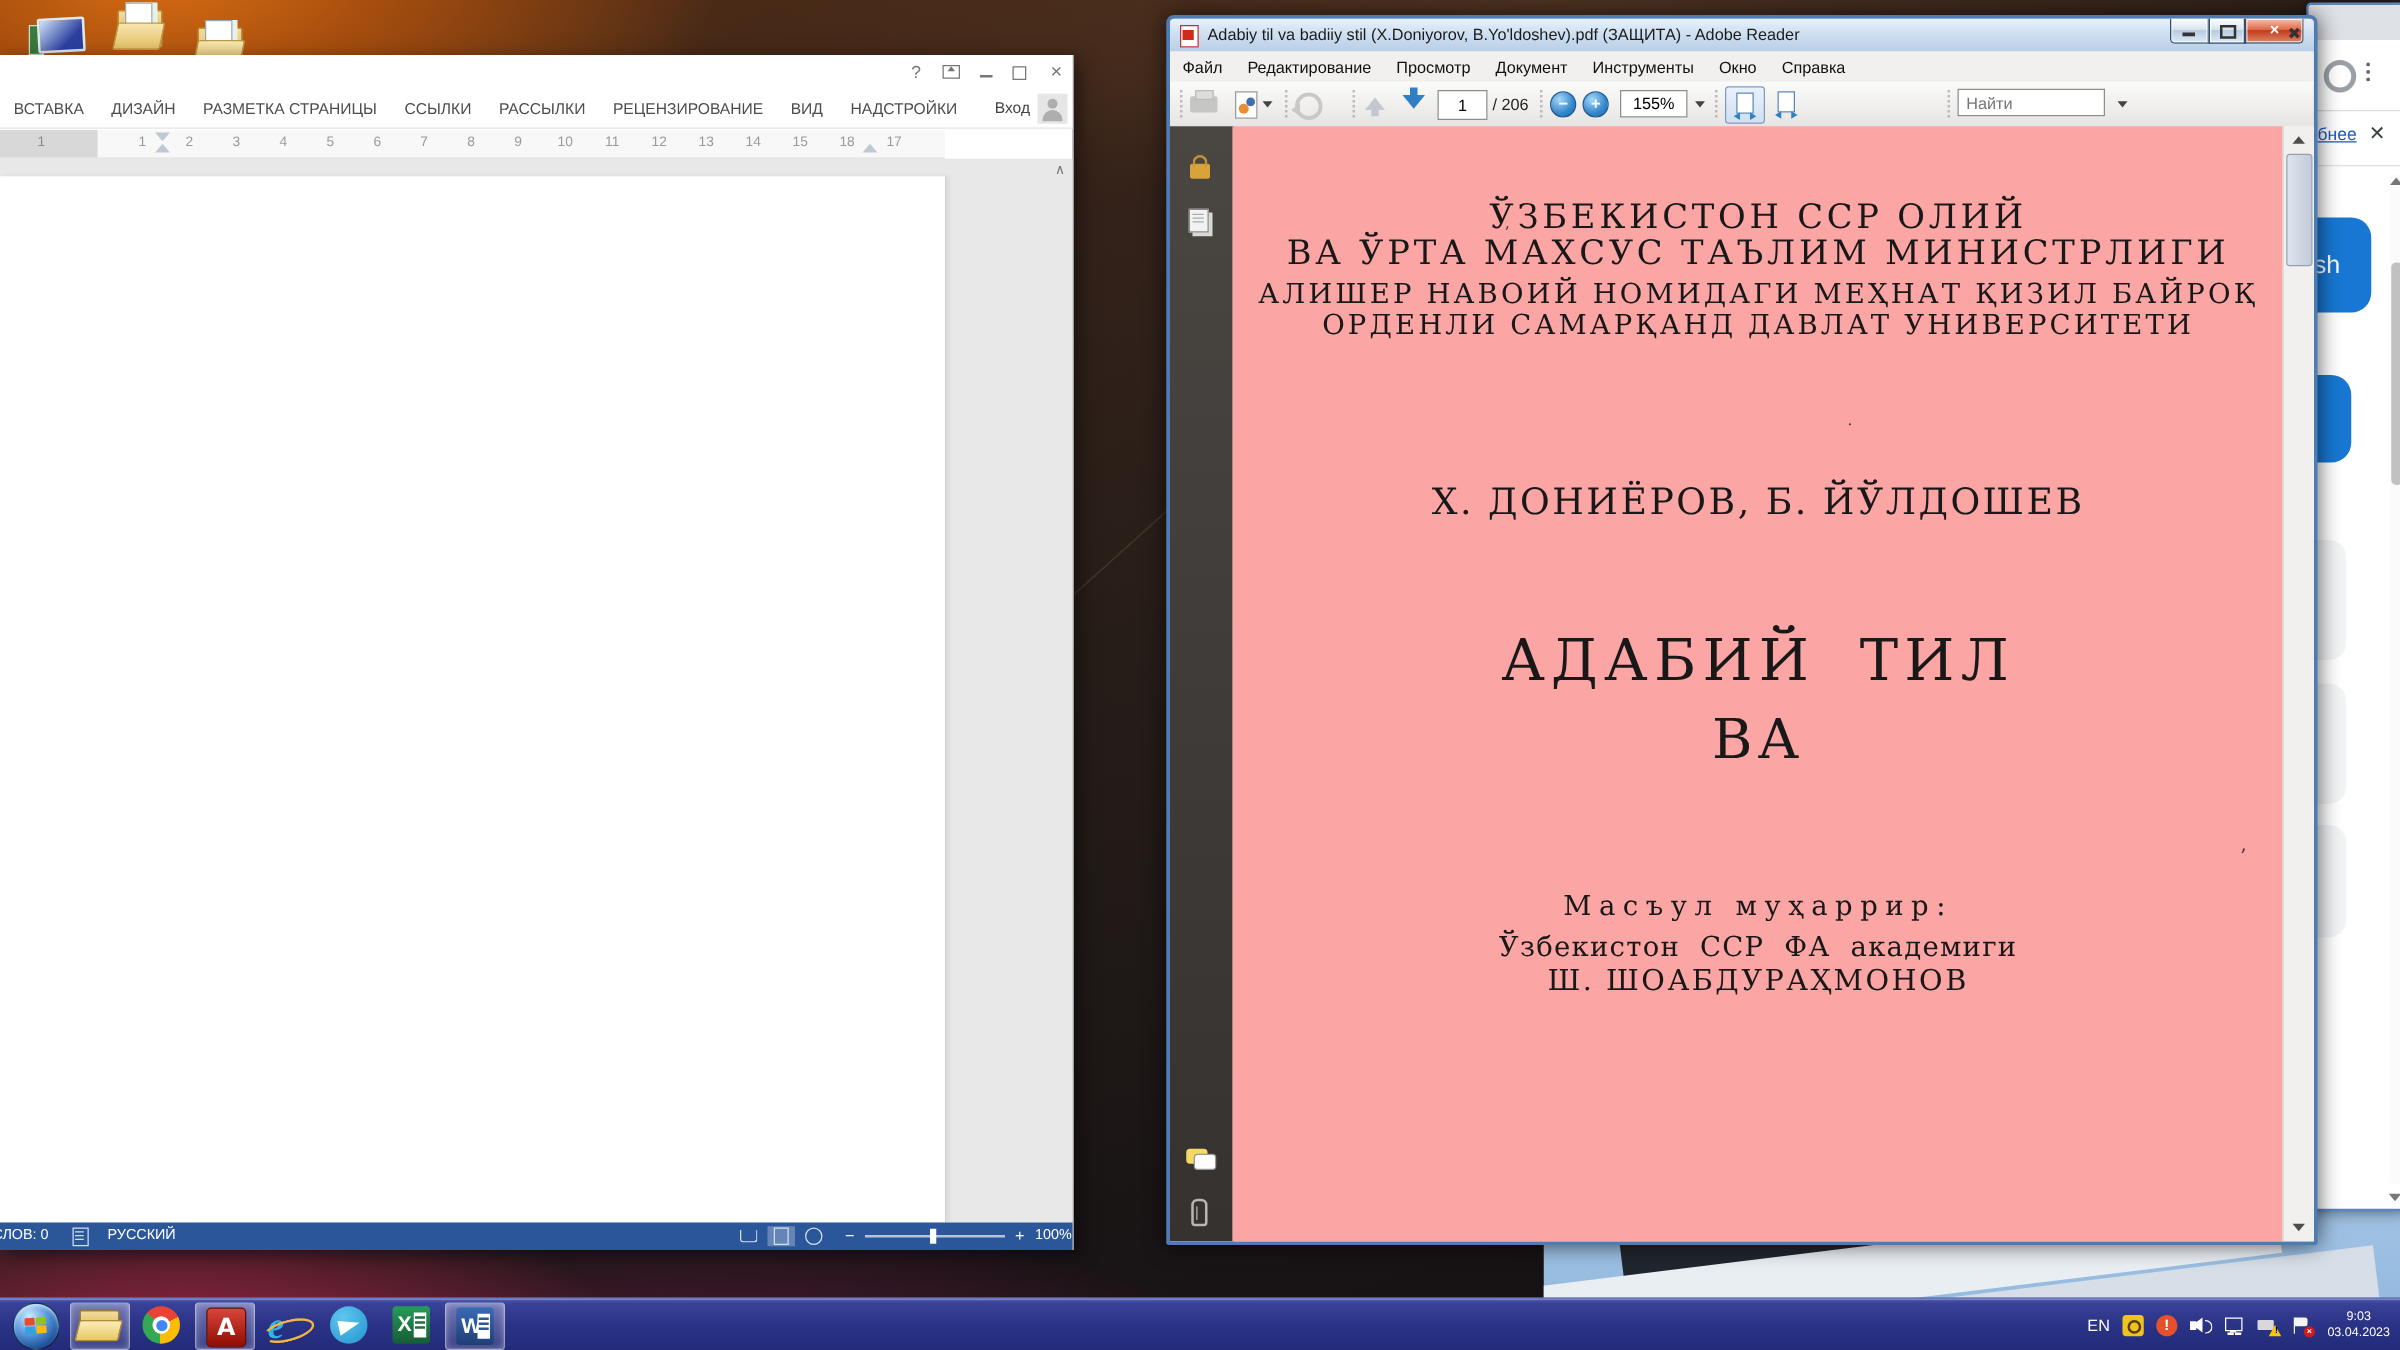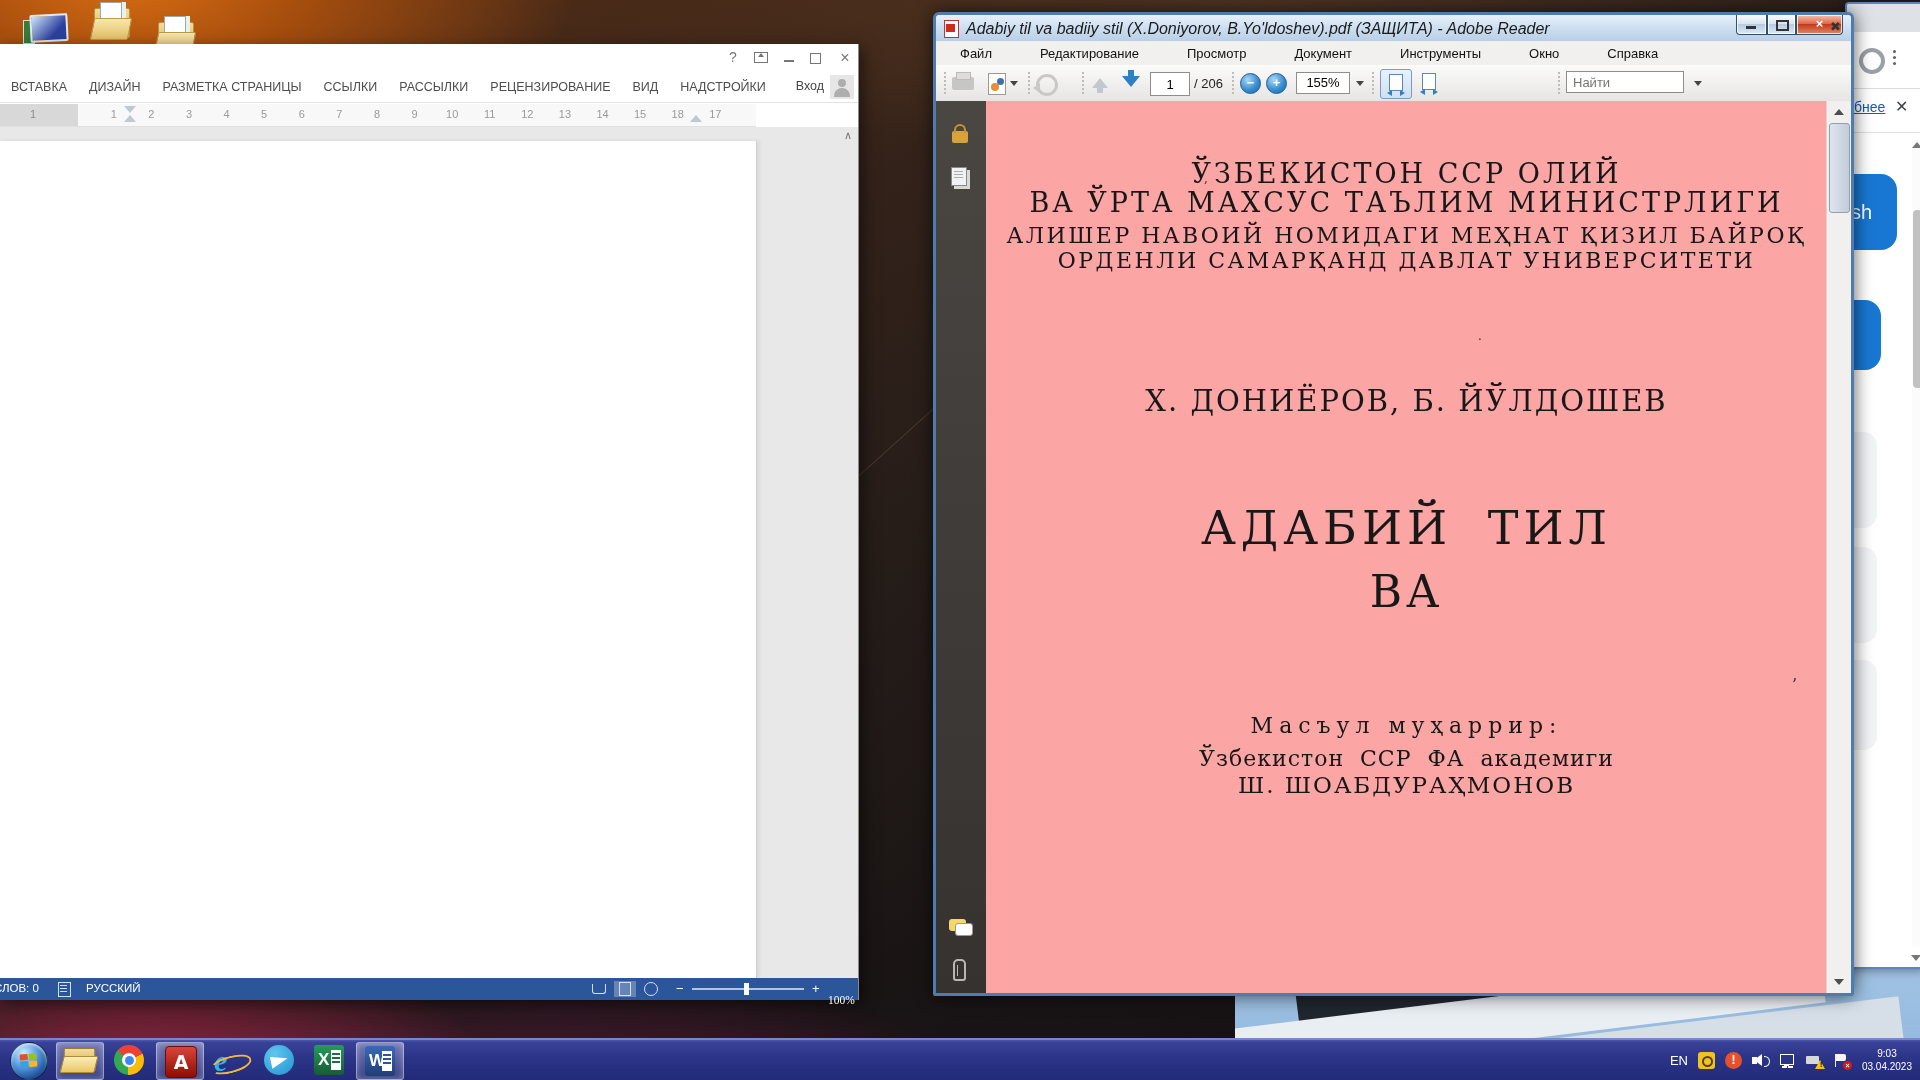--- a/index.html
+++ b/index.html
@@ -77,44 +77,44 @@
   #ws-lang{position:absolute;left:86px;top:4px;}
   .vicon{position:absolute;top:3px;width:22px;height:16px;text-align:center;}
   .vicon .pg{display:inline-block;width:10px;height:12px;border:1px solid #cfe0f5;margin-top:1px;}
   .vicon.active{background:rgba(255,255,255,.28);}
   .vicon .bk{display:inline-block;width:12px;height:9px;border:1px solid #cfe0f5;border-top:none;border-radius:0 0 3px 3px;margin-top:3px;}
   .vicon .gl{display:inline-block;width:12px;height:12px;border:1px solid #cfe0f5;border-radius:50%;margin-top:1px;}
   #ws-minus{position:absolute;left:676px;top:3px;font-size:13px;}
   #ws-slider{position:absolute;left:692px;top:10px;width:112px;height:2px;background:rgba(255,255,255,.65);}
   #ws-thumb{position:absolute;left:52px;top:-5px;width:5px;height:12px;background:#fff;}
   #ws-plus{position:absolute;left:812px;top:3px;font-size:13px;}
-  #ws-zoom{position:absolute;left:828px;top:16px;font-family:Liberation Serif, serif;}
+  #ws-zoom{position:absolute;left:828px;top:4px;}
   
   #reader{position:absolute;left:933px;top:12px;width:915px;height:978px;
     border:3px solid #4f7cb0;border-radius:6px 6px 2px 2px;
     box-shadow:0 0 18px rgba(0,0,0,.65), inset 0 0 0 1px rgba(255,255,255,.55);
     background:#bed3e9;}
   #r-titlebar{position:absolute;left:0;top:0;right:0;height:26px;
     background:linear-gradient(#e7f1fb,#cfe0f1 45%,#b9cfe6);border-radius:4px 4px 0 0;}
   #r-ticon{position:absolute;left:8px;top:5px;width:13px;height:16px;background:#fff;border:1px solid #b33;}
   #r-ticon i{position:absolute;left:1px;top:3px;width:9px;height:8px;background:#cf2a1b;}
-  #r-title{position:absolute;left:30px;top:5px;font-size:16px;color:#1b1b1b;white-space:nowrap;font-style:italic;}
+  #r-title{position:absolute;left:30px;top:5px;font-size:13px;color:#1b1b1b;white-space:nowrap;}
   #r-caption{position:absolute;right:8px;top:0;height:19px;display:flex;}
   .rcap{height:19px;border:1px solid #30506f;border-top:none;
     background:linear-gradient(#fdfeff,#d8e4f0 45%,#b7cce1 50%,#dce9f6);
     box-shadow:inset 0 0 0 1px rgba(255,255,255,.8);position:relative;}
   .rcap.min{width:29px;border-radius:0 0 0 4px;}
   .rcap.max{width:27px;}
   .rcap.close{width:45px;border-radius:0 0 4px 0;
     background:linear-gradient(#f7c0ae,#e06a4a 45%,#c43b1e 50%,#de8866);color:#fff;
     text-align:center;font-size:13px;font-weight:bold;line-height:18px;}
   .rcap.min i{position:absolute;left:9px;bottom:5px;width:10px;height:3px;background:#333;}
   .rcap.max i{position:absolute;left:8px;top:5px;width:9px;height:7px;border:2px solid #333;}
   #r-menubar{position:absolute;left:0;top:26px;right:0;height:24px;background:#f1f0ee;border-bottom:1px solid #d9d7d4;display:flex;align-items:center;}
-  #r-menubar .mi{font-size:13px;color:#111;padding:0 24px;}
+  #r-menubar .mi{font-size:13px;color:#111;padding:0 10px;}
   #r-menu-close{position:absolute;right:10px;top:4px;font-size:13px;font-weight:bold;color:#333;}
   #r-toolbar{position:absolute;left:0;top:50px;right:0;height:36px;
     background:linear-gradient(#fbfbfa,#e6e5e3);border-bottom:1px solid #b6b4b1;}
   .grip{position:absolute;top:7px;height:22px;width:0;border-left:2px dotted #bdbbb8;}
   #tb-print{position:absolute;left:16px;top:12px;width:22px;height:13px;background:#c6c6c4;border-radius:2px;}
   #tb-print i{position:absolute;left:4px;top:-5px;width:13px;height:6px;background:#dddcda;border:1px solid #bbb;}
   #tb-share{position:absolute;left:52px;top:8px;width:16px;height:20px;background:#fdfdfc;border:1px solid #9b9a97;}
   #tb-share .p1{position:absolute;left:2px;top:9px;width:8px;height:8px;border-radius:50%;background:#e88f35;}
   #tb-share .p2{position:absolute;left:8px;top:4px;width:7px;height:7px;border-radius:50%;background:#3f6fb0;}
   #tb-share-car{position:absolute;left:74px;top:16px;border-left:4px solid transparent;border-right:4px solid transparent;border-top:5px solid #444;}

